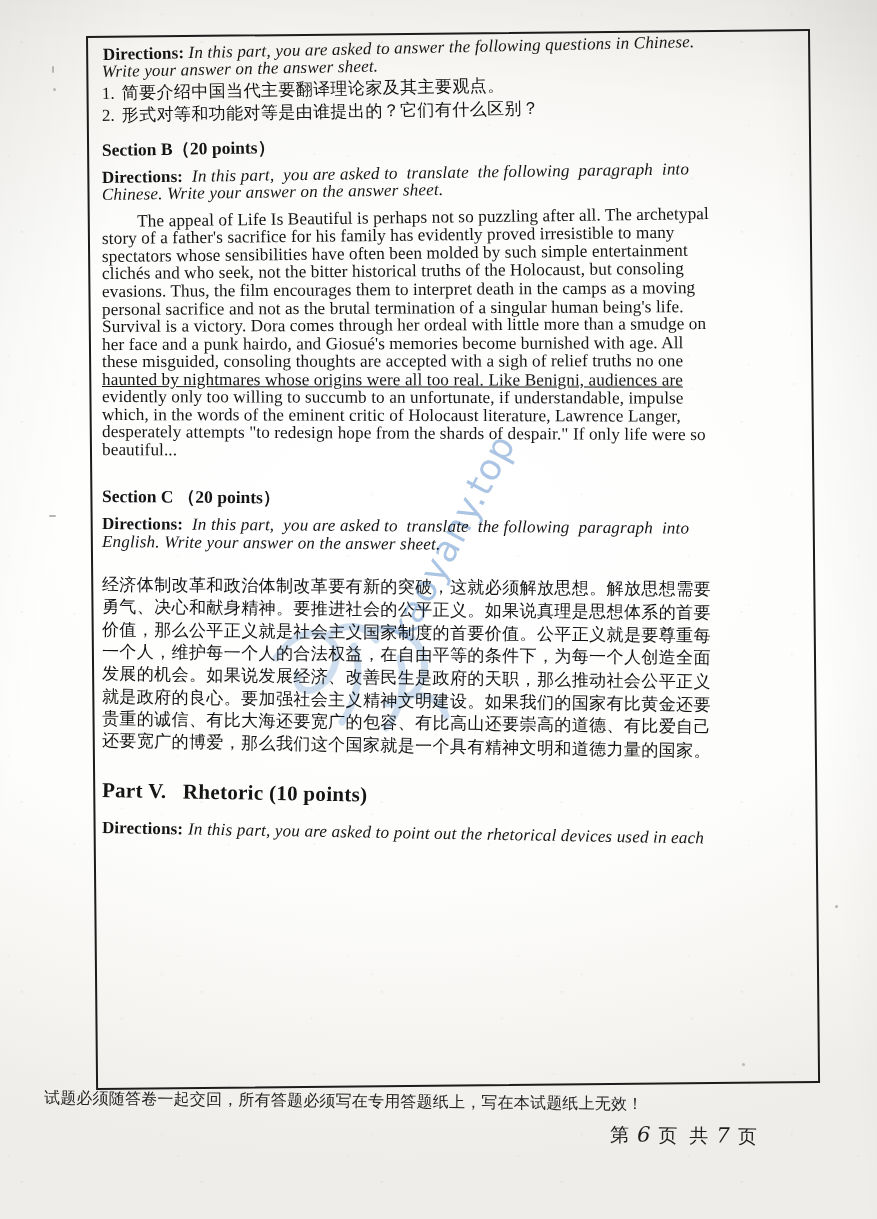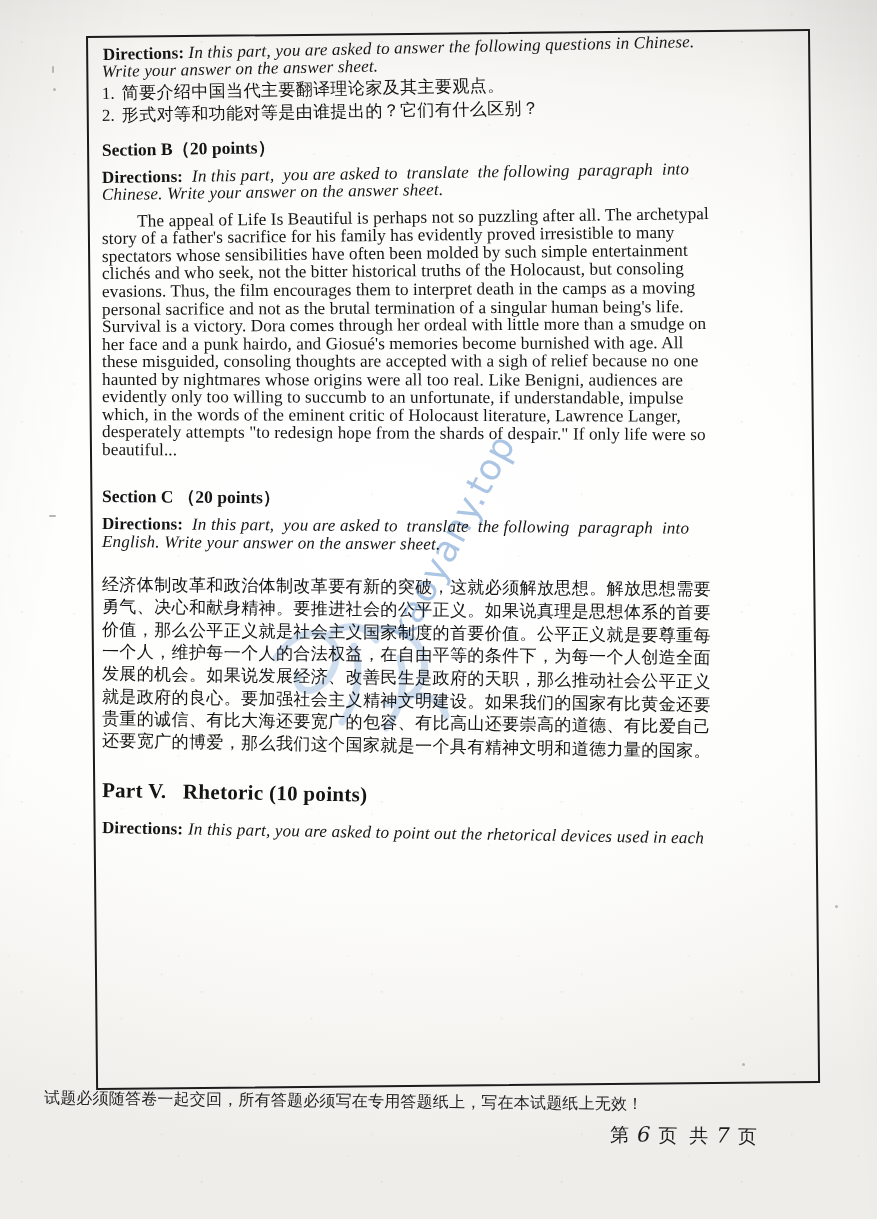--- a/index.html
+++ b/index.html
@@ -133,21 +133,21 @@
   .r1  { transform: rotate(-1.15deg); }
   .r2  { transform: rotate(-0.95deg); }
   .r3  { transform: rotate(-0.85deg); }
   .r4  { transform: rotate(-0.75deg); }
   .r5  { transform: rotate(-0.62deg); }
   .r6  { transform: rotate(-0.5deg); }
   .r7  { transform: rotate(-0.38deg); }
   .r8  { transform: rotate(-0.28deg); }
   .r9  { transform: rotate(-0.18deg); }
   .r10 { transform: rotate(-0.08deg); }
-  .r11 { transform: rotate(0.06deg); }
+  .r11 { transform: rotate(0.06deg); text-decoration: underline; }
   .r12 { transform: rotate(0.16deg); }
   .r13 { transform: rotate(0.3deg); }
   .r14 { transform: rotate(0.45deg); }
   .r15 { transform: rotate(0.6deg); }
   .r16 { transform: rotate(0.8deg); }
   .r17 { transform: rotate(1.0deg); }
   .ln { transform-origin: 0 50%; }
 
   
   .sp-sm { height: 9px; }
@@ -271,21 +271,21 @@
 
   <div class="blk">
     <div class="ln r4  body-en">        The appeal of Life Is Beautiful is perhaps not so puzzling after all. The archetypal</div>
     <div class="ln r5  body-en">story of a father's sacrifice for his family has evidently proved irresistible to many</div>
     <div class="ln r5  body-en">spectators whose sensibilities have often been molded by such simple entertainment</div>
     <div class="ln r6  body-en">clichés and who seek, not the bitter historical truths of the Holocaust, but consoling</div>
     <div class="ln r7  body-en">evasions. Thus, the film encourages them to interpret death in the camps as a moving</div>
     <div class="ln r8  body-en">personal sacrifice and not as the brutal termination of a singular human being's life.</div>
     <div class="ln r8  body-en">Survival is a victory. Dora comes through her ordeal with little more than a smudge on</div>
     <div class="ln r9  body-en">her face and a punk hairdo, and Giosué's memories become burnished with age. All</div>
-    <div class="ln r10 body-en">these misguided, consoling thoughts are accepted with a sigh of relief because no one</div>
+    <div class="ln r10 body-en">these misguided, consoling thoughts are accepted with a sigh of relief truths no one</div>
     <div class="ln r11 body-en">haunted by nightmares whose origins were all too real. Like Benigni, audiences are</div>
     <div class="ln r12 body-en">evidently only too willing to succumb to an unfortunate, if understandable, impulse</div>
     <div class="ln r12 body-en">which, in the words of the eminent critic of Holocaust literature, Lawrence Langer,</div>
     <div class="ln r13 body-en">desperately attempts "to redesign hope from the shards of despair." If only life were so</div>
     <div class="ln r13 body-en">beautiful...</div>
   </div>
 
   <div class="sp-xl"></div>
 
   <div class="ln r14 sec-head">Section C （20 points）</div>

